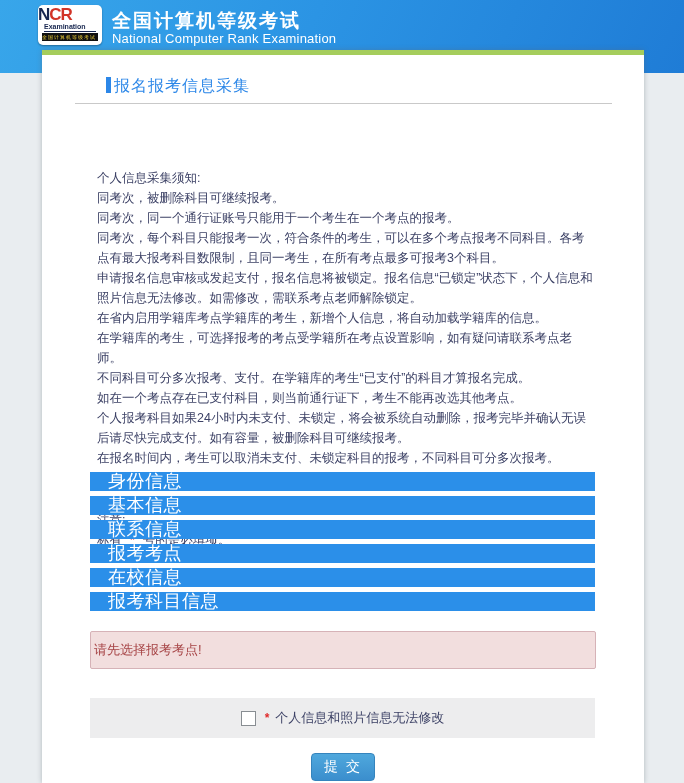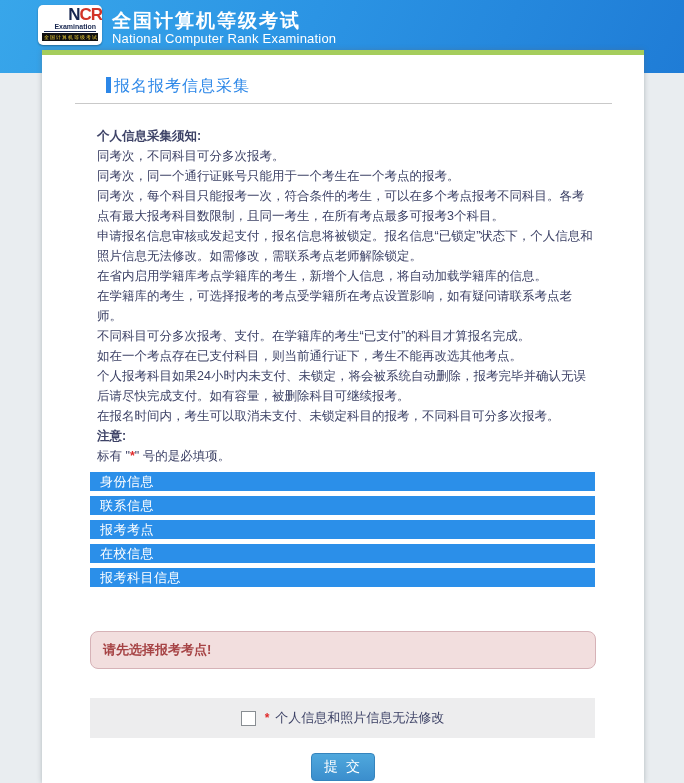--- a/index.html
+++ b/index.html
@@ -9,21 +9,21 @@
     font-family:"Liberation Sans","DejaVu Sans",sans-serif;
   }
   
   .header-band{
     position:absolute;top:0;left:0;width:684px;height:73px;
     background:linear-gradient(115deg,#38a6ea 0%,#2b94e4 45%,#1f7cd6 100%);
   }
   .logo-box{
     position:absolute;left:38px;top:5px;width:64px;height:40px;
     background:#ffffff;border-radius:5px;box-shadow:0 1px 2px rgba(0,0,0,.35);
-    text-align:right;overflow:hidden;
+    text-align:left;overflow:hidden;
   }
   .logo-ncr{font-size:17px;line-height:17px;font-weight:bold;letter-spacing:-1px;margin-top:1px;}
   .logo-ncr .n{color:#17264f;}
   .logo-ncr .cr{color:#d23327;}
   .logo-exam{font-size:7px;line-height:8px;font-weight:bold;color:#17264f;border-bottom:1px solid #17264f;display:block;margin:0 6px;}
   .logo-strip{display:block;margin:1px 4px 0 4px;background:#111111;color:#f5d53a;font-size:5px;line-height:8px;height:8px;overflow:hidden;letter-spacing:1px;}
   .header-title{
     position:absolute;left:112px;top:8px;color:#ffffff;
     font-size:19px;font-weight:bold;letter-spacing:2px;
   }
@@ -39,33 +39,33 @@
   .page-title-row{position:absolute;left:33px;top:21px;height:18px;padding-left:31px;}
   .title-marker{display:inline-block;width:5px;height:16px;background:#2c87e8;margin-right:3px;vertical-align:-2px;}
   .page-title{display:inline-block;color:#2c87e8;font-size:16px;letter-spacing:1px;}
   .title-rule{position:absolute;left:33px;right:32px;top:48px;border-top:1px solid #c9c9c9;}
   
   .notice{
     position:absolute;left:55px;top:71px;width:497px;
     font-size:12.5px;line-height:20px;color:#3d4266;
   }
   .notice-line{min-height:20px;}
-  .notice-line.bold{font-weight:bold;}
+  .notice-line.bold{font-weight:normal;margin-top:42px;}
   .red-star{color:#e02b2b;font-weight:bold;}
   
   .sections{position:absolute;left:48px;top:417px;width:505px;}
   .section-bar{
     height:19px;line-height:19px;margin-bottom:5px;background:#2b8fe9;
-    color:#ffffff;font-size:13px;padding-left:10px;cursor:pointer;letter-spacing:.5px;
+    color:#ffffff;font-size:18px;padding-left:18px;cursor:pointer;letter-spacing:.5px;
   }
   
   .alert{
     position:absolute;left:48px;top:576px;width:506px;height:38px;box-sizing:border-box;
-    background:#f2dede;border:1px solid #d6b2b7;border-radius:8px;
-    color:#a64345;font-weight:bold;font-size:13px;line-height:36px;padding-left:12px;
+    background:#f2dede;border:1px solid #d6b2b7;border-radius:2px;
+    color:#a64345;font-weight:normal;font-size:13px;line-height:36px;padding-left:3px;
   }
   
   .agree-strip{
     position:absolute;left:48px;top:643px;width:505px;height:40px;background:#ededee;
     display:flex;align-items:center;justify-content:center;
     font-size:13px;color:#3d4266;
   }
   .agree-checkbox{
     -webkit-appearance:none;appearance:none;width:15px;height:15px;margin:0 9px 0 0;
     background:#ffffff;border:1px solid #888d92;cursor:pointer;
@@ -96,36 +96,37 @@
 
 <div class="card">
 
   <div class="page-title-row">
     <span class="title-marker"></span><span class="page-title">报名报考信息采集</span>
   </div>
   <div class="title-rule"></div>
 
   <div class="notice">
     <div class="notice-line bold">个人信息采集须知:</div>
-    <div class="notice-line">同考次，不同科目可分多次报考。</div>
+    <div class="notice-line">同考次，被删除科目可继续报考。</div>
     <div class="notice-line">同考次，同一个通行证账号只能用于一个考生在一个考点的报考。</div>
     <div class="notice-line">同考次，每个科目只能报考一次，符合条件的考生，可以在多个考点报考不同科目。各考点有最大报考科目数限制，且同一考生，在所有考点最多可报考3个科目。</div>
     <div class="notice-line">申请报名信息审核或发起支付，报名信息将被锁定。报名信息“已锁定”状态下，个人信息和照片信息无法修改。如需修改，需联系考点老师解除锁定。</div>
     <div class="notice-line">在省内启用学籍库考点学籍库的考生，新增个人信息，将自动加载学籍库的信息。</div>
     <div class="notice-line">在学籍库的考生，可选择报考的考点受学籍所在考点设置影响，如有疑问请联系考点老师。</div>
     <div class="notice-line">不同科目可分多次报考、支付。在学籍库的考生“已支付”的科目才算报名完成。</div>
     <div class="notice-line">如在一个考点存在已支付科目，则当前通行证下，考生不能再改选其他考点。</div>
     <div class="notice-line">个人报考科目如果24小时内未支付、未锁定，将会被系统自动删除，报考完毕并确认无误后请尽快完成支付。如有容量，被删除科目可继续报考。</div>
     <div class="notice-line">在报名时间内，考生可以取消未支付、未锁定科目的报考，不同科目可分多次报考。</div>
     <div class="notice-line bold">注意:</div>
     <div class="notice-line"><span>标有 "</span><span class="red-star">*</span><span>" 号的是必填项。</span></div>
   </div>
 
   <div class="sections">
     <div class="section-bar">身份信息</div>
+    <div class="section-bar">基本信息</div>
     <div class="section-bar">联系信息</div>
     <div class="section-bar">报考考点</div>
     <div class="section-bar">在校信息</div>
     <div class="section-bar">报考科目信息</div>
   </div>
 
   <div class="alert">请先选择报考考点!</div>
 
   <div class="agree-strip">
     <input type="checkbox" class="agree-checkbox" style="">

